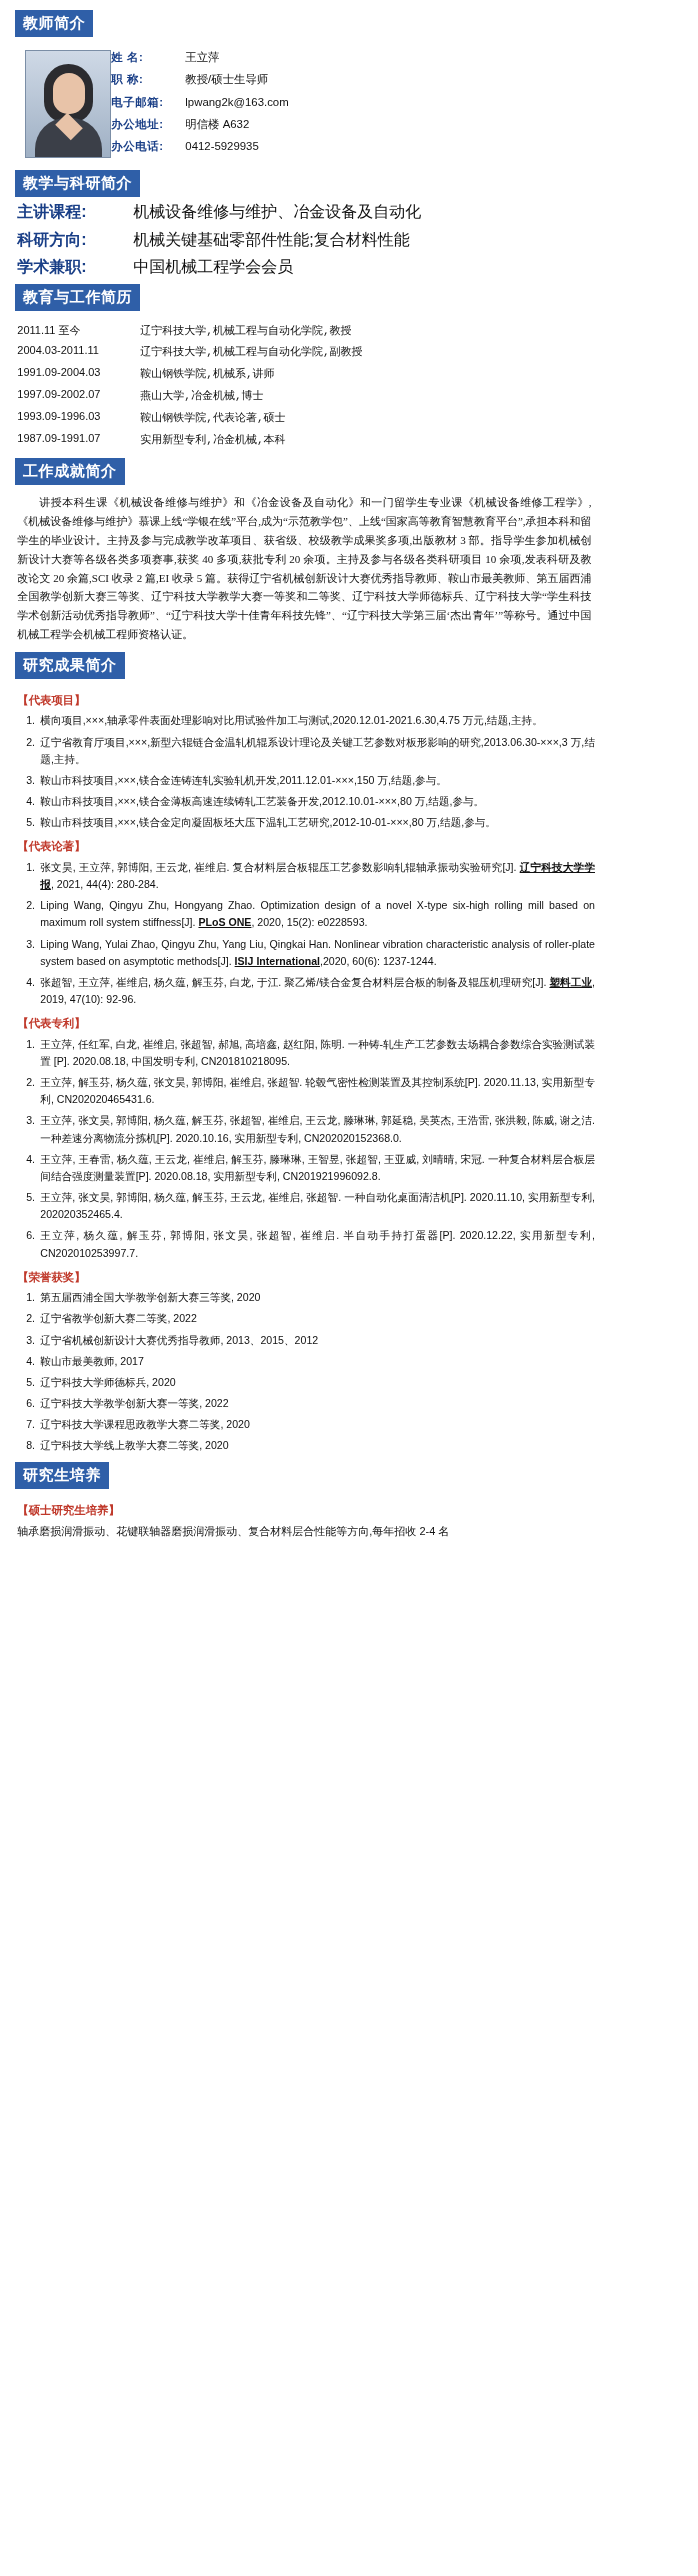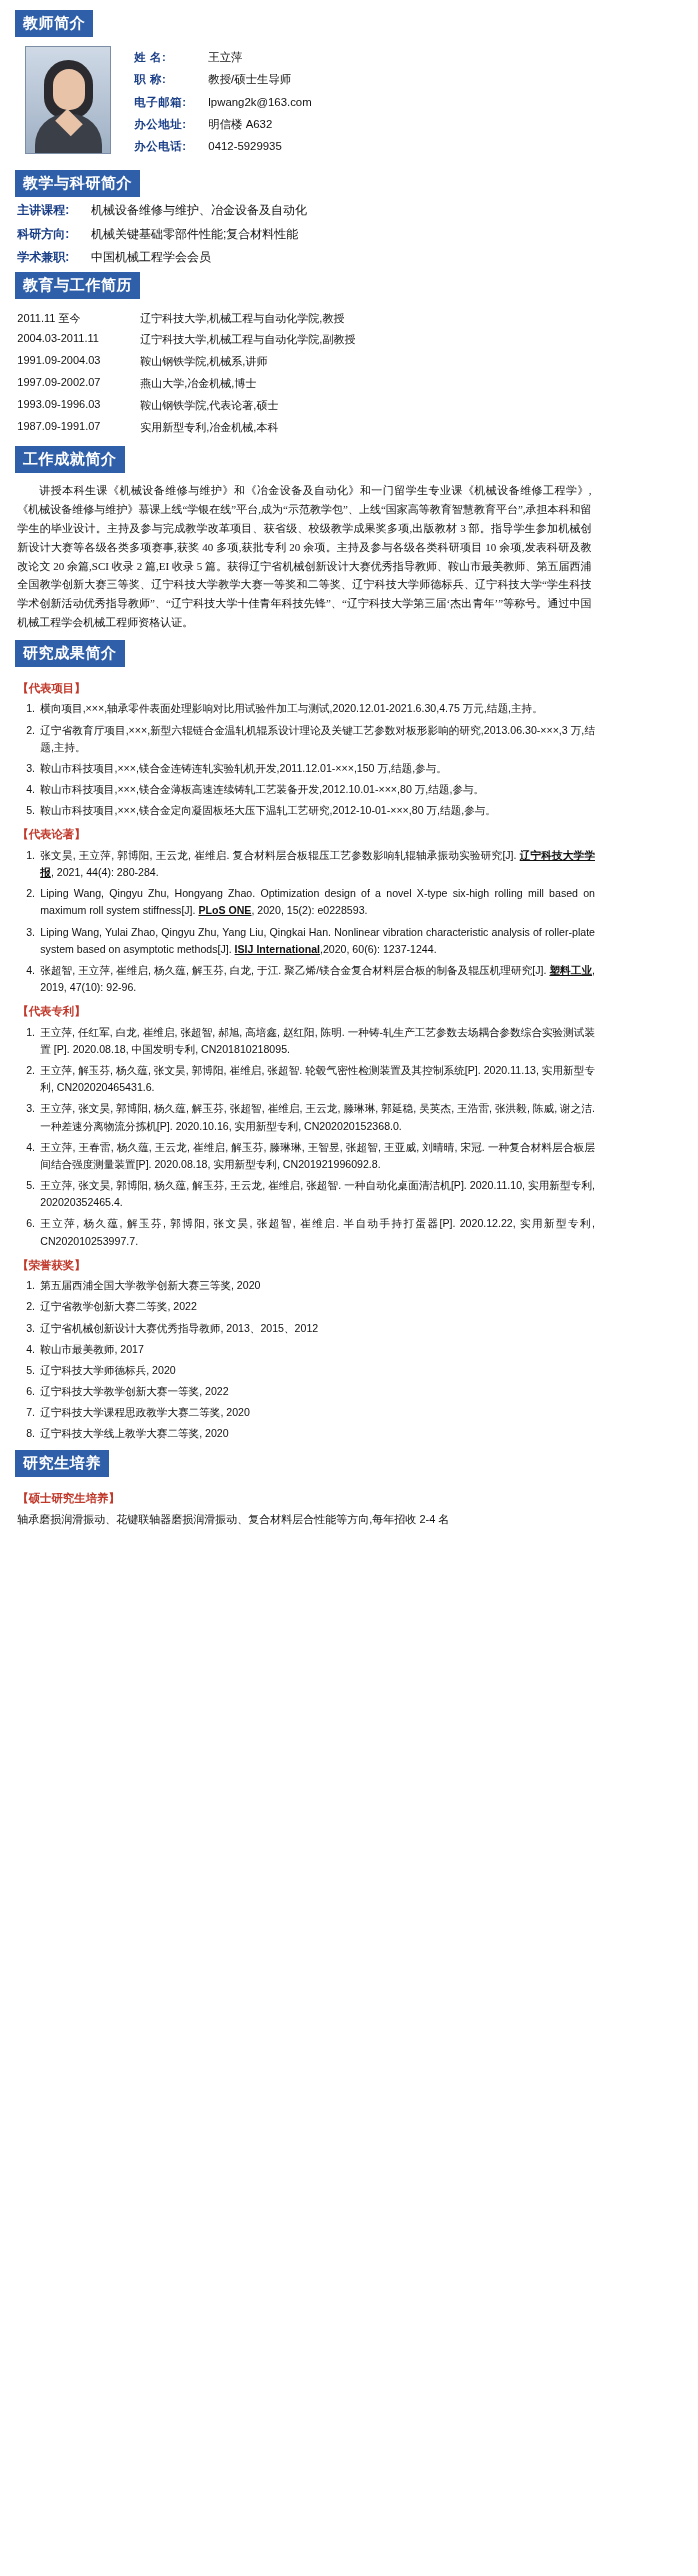--- a/index.html
+++ b/index.html
@@ -22,22 +22,21 @@
     font-weight: bold;
     padding: 4px 8px;
     letter-spacing: 0.6px;
     margin: 0 0 5.7px 0;
     display: block;
   }
   .bar.inline { display: inline-block; }
   
   .profile {
     display: flex;
-    align-items: flex-start;
-    gap: 23px;
+    align-items: center;
     padding: 3.4px 0 8px 10.3px;
   }
   .photo {
     width: 86px;
     height: 108px;
     background: linear-gradient(#cfd9e6, #9fb0c4);
     border: 0.6px solid #7b8ea6;
     position: relative;
     overflow: hidden;
     flex: 0 0 auto;
@@ -70,41 +69,40 @@
     font-weight: bold;
     width: 74px;
     flex: 0 0 74px;
     letter-spacing: 0.6px;
   }
   .field-value { color: #111; }
   
   .lrow {
     display: flex;
     align-items: baseline;
-    font-size: 12px;
+    font-size: 16px;
     margin: 0 0 6.3px 2.3px;
-    gap: 16px;
   }
   .lrow .lab {
     color: #1a3f87;
     font-weight: bold;
     flex: 0 0 auto;
     margin-right: 5.7px;
     white-space: nowrap;
   }
-  .lrow .val { color: #111; }
+  .lrow .val { color: #111; margin-left: 41px; }
   
   .edu { margin: 2.3px 0 8px 2.3px; }
   .edu-row {
     display: flex;
     font-size: 11px;
     padding: 3.4px 0;
   }
   .edu-row .when { flex: 0 0 123px; }
-  .edu-row .what { flex: 1 1 auto; }
+  .edu-row .what { flex: 1 1 auto; font-family: Liberation Mono, monospace; }
   
   .para {
     font-size: 11px;
     line-height: 1.72;
     text-align: justify;
     margin: 2.3px 3.4px 8px 2.3px;
     text-indent: 2em;
     font-family: Liberation Serif, serif;
   }
   

